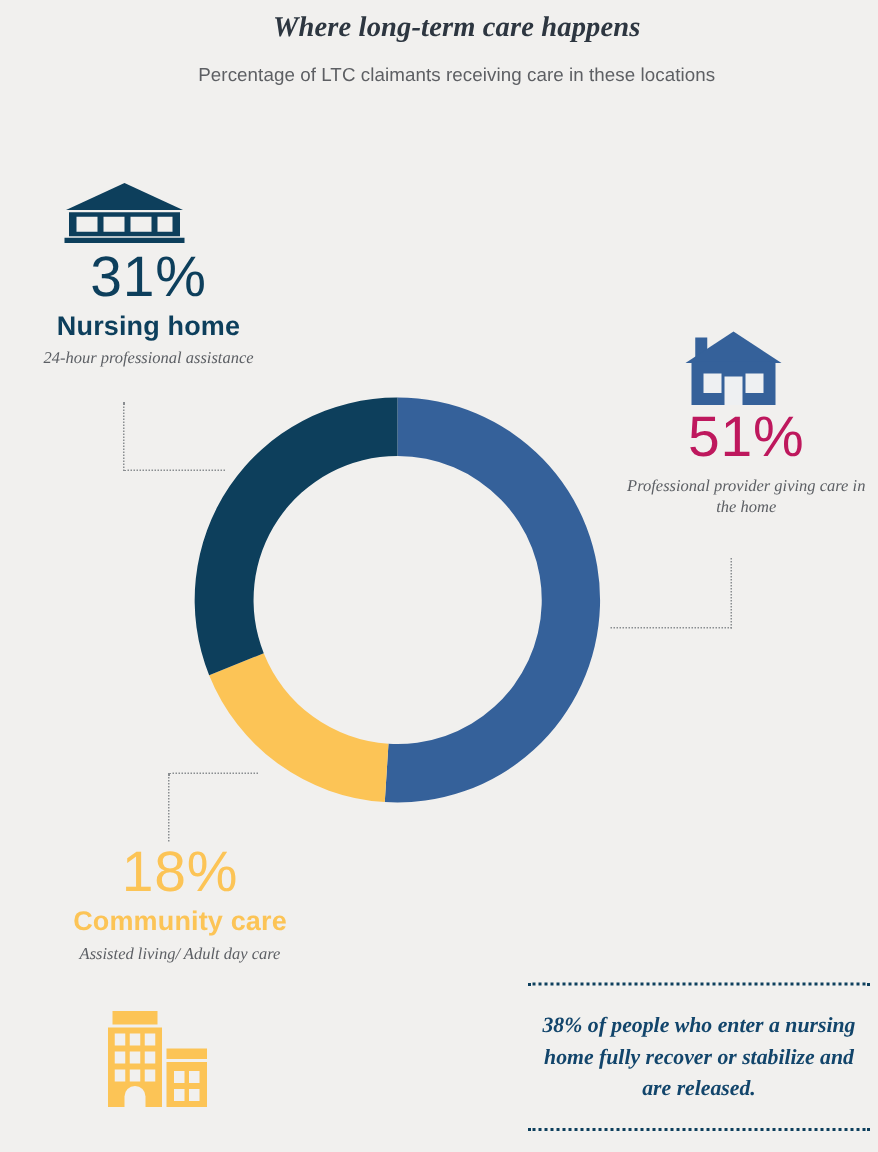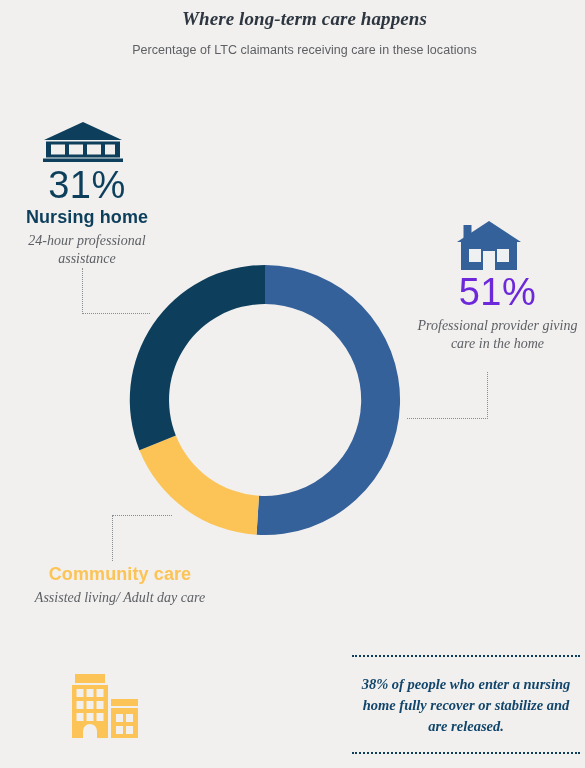--- a/index.html
+++ b/index.html
@@ -86,28 +86,28 @@
   .cat-label {
     font-family: "Liberation Sans", sans-serif;
     font-weight: bold;
     font-size: 18px;
     letter-spacing: 0.1px;
     padding-top: 1px;
   }
   .cat-desc {
     font-family: "Liberation Serif", serif;
     font-style: italic;
-    font-size: 14px;
+    font-size: 11px;
     line-height: 1.28;
     color: #5c5f64;
     padding-top: 4px;
   }
 
   .nav-dark { color: #0d3f5c; }
-  .blue-mid { color: #6d28d9; }
+  .blue-mid { color: #be185d; }
   .gold     { color: #fcc456; }
 
   
   .icon-box { position: absolute; }
 
   
   .footnote {
     position: absolute;
     left: 352px;
     top: 655px;
@@ -183,21 +183,21 @@
       <polygon points="41,2 80,20 2,20" fill="#0d3f5c"></polygon>
       <rect x="4" y="21.5" width="74" height="16" fill="#0d3f5c"></rect>
       <rect x="9" y="24.5" width="14" height="10" fill="#f1f0ee"></rect>
       <rect x="27" y="24.5" width="14" height="10" fill="#f1f0ee"></rect>
       <rect x="45" y="24.5" width="14" height="10" fill="#f1f0ee"></rect>
       <rect x="63" y="24.5" width="10" height="10" fill="#f1f0ee"></rect>
       <rect x="1" y="38.5" width="80" height="3.5" fill="#0d3f5c"></rect>
     </svg>
   </div>
 
-  <div class="callout" style="left:8px; top:166px; width:158px;">
+  <div class="callout" style="left:20px; top:166px; width:158px;">
     <div class="pct nav-dark">31%</div>
     <div class="cat-label nav-dark">Nursing home</div>
     <div class="cat-desc">24-hour professional assistance</div>
   </div>
 
   <div class="icon-box" style="left:455px; top:219px;">
     <svg width="68" height="54" viewBox="0 0 68 54">
       <rect x="8.5" y="6" width="8" height="18" fill="#35619a"></rect>
       <polygon points="34,2 66,23 2,23" fill="#35619a"></polygon>
       <rect x="6" y="22" width="56" height="29" fill="#35619a"></rect>
@@ -206,20 +206,21 @@
       <rect x="28" y="32" width="12" height="19" fill="#eef0f2"></rect>
     </svg>
   </div>
 
   <div class="callout" style="left:410px; top:273px; width:175px;">
     <div class="pct blue-mid">51%</div>
     <div class="cat-desc">Professional provider giving care in the home</div>
   </div>
 
   <div class="callout" style="left:30px; top:563px; width:180px;">
+    <div class="pct gold">18%</div>
     <div class="cat-label gold">Community care</div>
     <div class="cat-desc">Assisted living/ Adult day care</div>
   </div>
 
   <div class="icon-box" style="left:70px; top:672px;">
     <svg width="72" height="68" viewBox="0 0 72 68">
 
       <rect x="5" y="2" width="30" height="9" fill="#fcc456"></rect>
 
       <rect x="2" y="13" width="36" height="53" fill="#fcc456"></rect>

